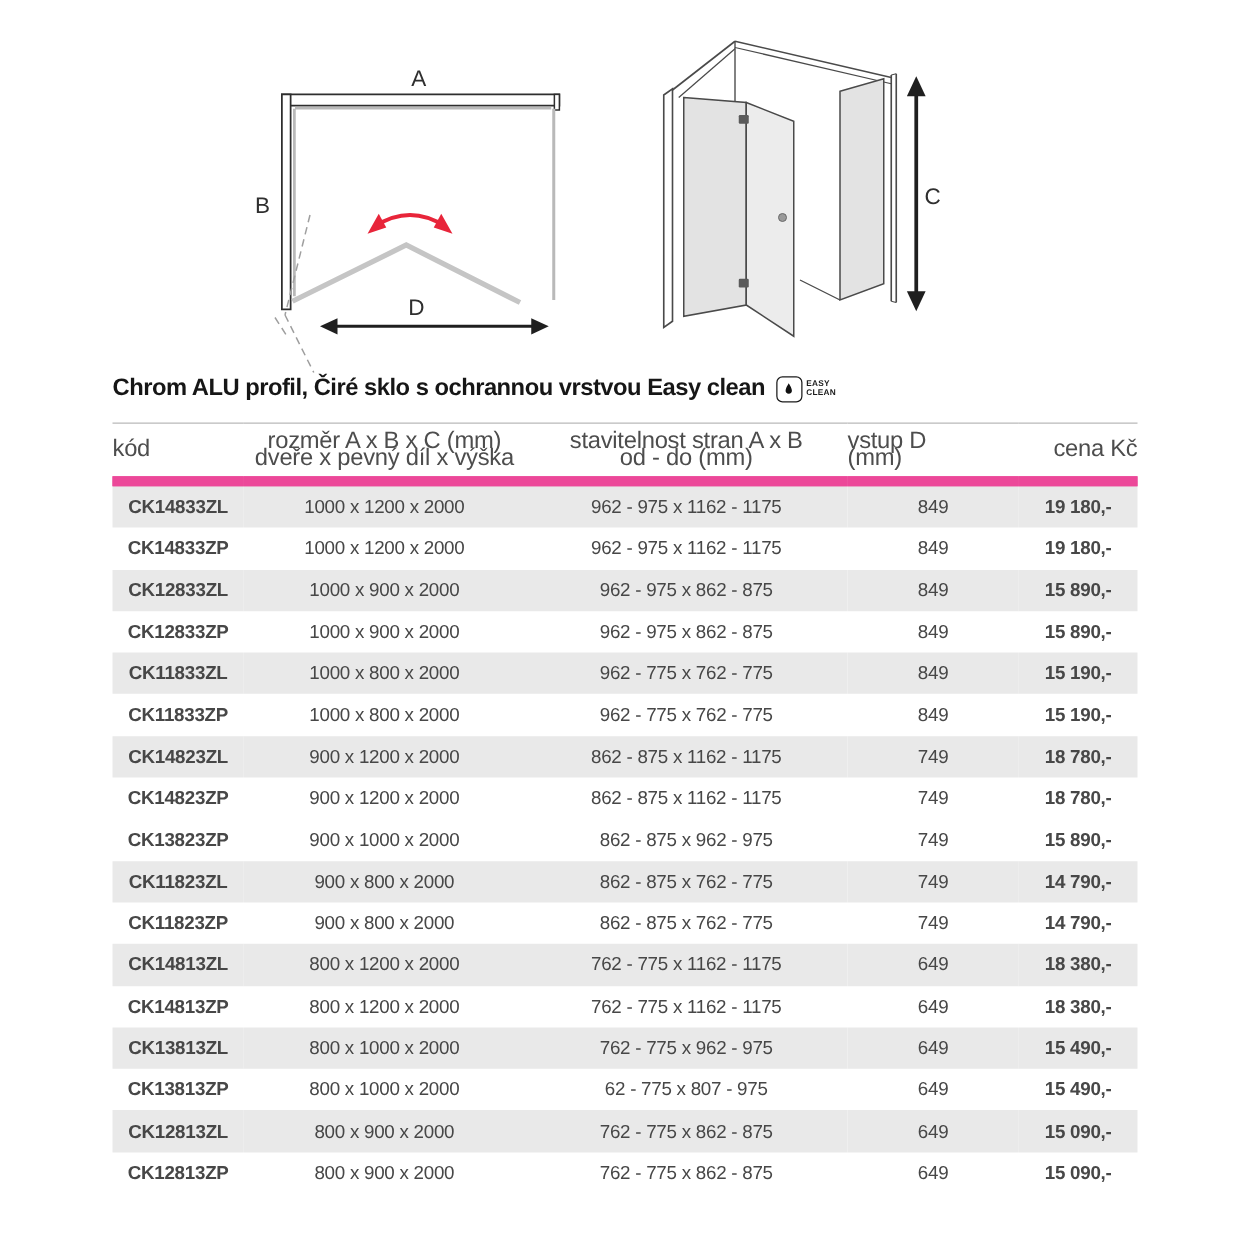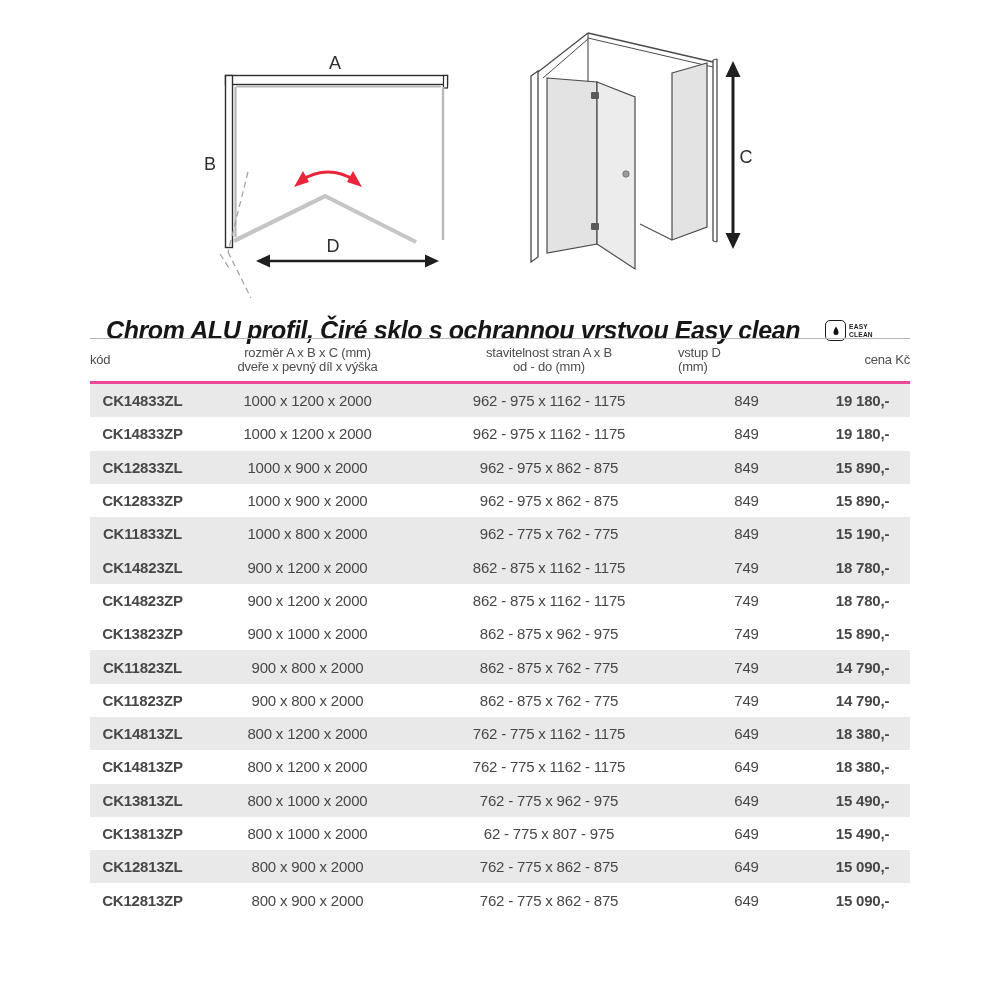--- a/index.html
+++ b/index.html
@@ -6,32 +6,32 @@
   .page{position:relative;width:1000px;height:1000px;background:#fff;overflow:hidden;
         font-family:"Liberation Sans","DejaVu Sans",sans-serif;color:#2b2b2b;}
 
   
   .plan-svg{position:absolute;left:180px;top:40px;}
   .iso-svg{position:absolute;left:500px;top:10px;}
   .dim-label{font-family:"Liberation Sans","DejaVu Sans",sans-serif;font-size:18px;fill:#2f2f2f;}
 
   
   .title-row{position:absolute;left:90px;top:300px;width:822px;display:flex;align-items:center;gap:9px;}
-  .page-title{margin:16px;font-size:25px;font-weight:700;letter-spacing:-0.4px;color:#161616;white-space:nowrap;font-style:italic;}
+  .page-title{margin:0;font-size:19px;font-weight:700;letter-spacing:-0.4px;color:#161616;white-space:nowrap;}
   .easyclean{display:inline-flex;align-items:center;gap:3px;}
   .ec-box{width:21px;height:21px;border:1.6px solid #1b1b1b;border-radius:5px;
           display:flex;align-items:center;justify-content:center;background:#fff;box-sizing:border-box;}
   .ec-text{display:flex;flex-direction:column;font-size:6.6px;font-weight:700;line-height:1.1;
            letter-spacing:.2px;color:#1b1b1b;}
 
   
   table.products{position:absolute;left:90px;top:338px;width:820px;border-collapse:collapse;
                  table-layout:fixed;border-top:1px solid var(--gray-line,#b3b3b3);}
-  table.products th{height:42px;vertical-align:middle;font-weight:400;font-size:13px;line-height:14.5px;
-                 color:#4d4d4d;border-bottom:3px solid #ec4899;letter-spacing:-0.2px;padding:0;}
+  table.products th{height:42px;vertical-align:middle;font-weight:400;font-size:19px;line-height:14.5px;
+                 color:#4d4d4d;border-bottom:8px solid #ec4899;letter-spacing:-0.2px;padding:0;}
   table.products td{height:33.3px;padding:0;font-size:15px;letter-spacing:-0.2px;color:#474747;
                  text-align:center;vertical-align:middle;}
   tr.odd{background:var(--stripe,#e9e9e9);}
   .c-kod{width:105px;text-align:left;}
   td.c-kod{font-weight:700;color:#1c1c1c;padding-left:2px;}
   th.c-kod{text-align:left;padding-left:2px;}
   .c-rozmer{width:225px;text-align:center;}
   .c-stav{width:258px;text-align:center;margin-top:36px;}
   .c-vstup{width:137px;text-align:left;}
   .c-cena{width:95px;text-align:right;}
@@ -187,20 +187,27 @@
         </tr>
 
         <tr class="odd">
           <td class="c-kod">CK11833ZL</td>
           <td class="c-rozmer">1000 x 800 x 2000</td>
           <td class="c-stav">962 - 775 x 762 - 775</td>
           <td class="c-vstup">849</td>
           <td class="c-cena">15 190,-</td>
         </tr>
 
+        <tr class="even">
+          <td class="c-kod">CK11833ZP</td>
+          <td class="c-rozmer">1000 x 800 x 2000</td>
+          <td class="c-stav">962 - 775 x 762 - 775</td>
+          <td class="c-vstup">849</td>
+          <td class="c-cena">15 190,-</td>
+        </tr>
 
         <tr class="odd">
           <td class="c-kod">CK14823ZL</td>
           <td class="c-rozmer">900 x 1200 x 2000</td>
           <td class="c-stav">862 - 875 x 1162 - 1175</td>
           <td class="c-vstup">749</td>
           <td class="c-cena">18 780,-</td>
         </tr>
 
         <tr class="even">

